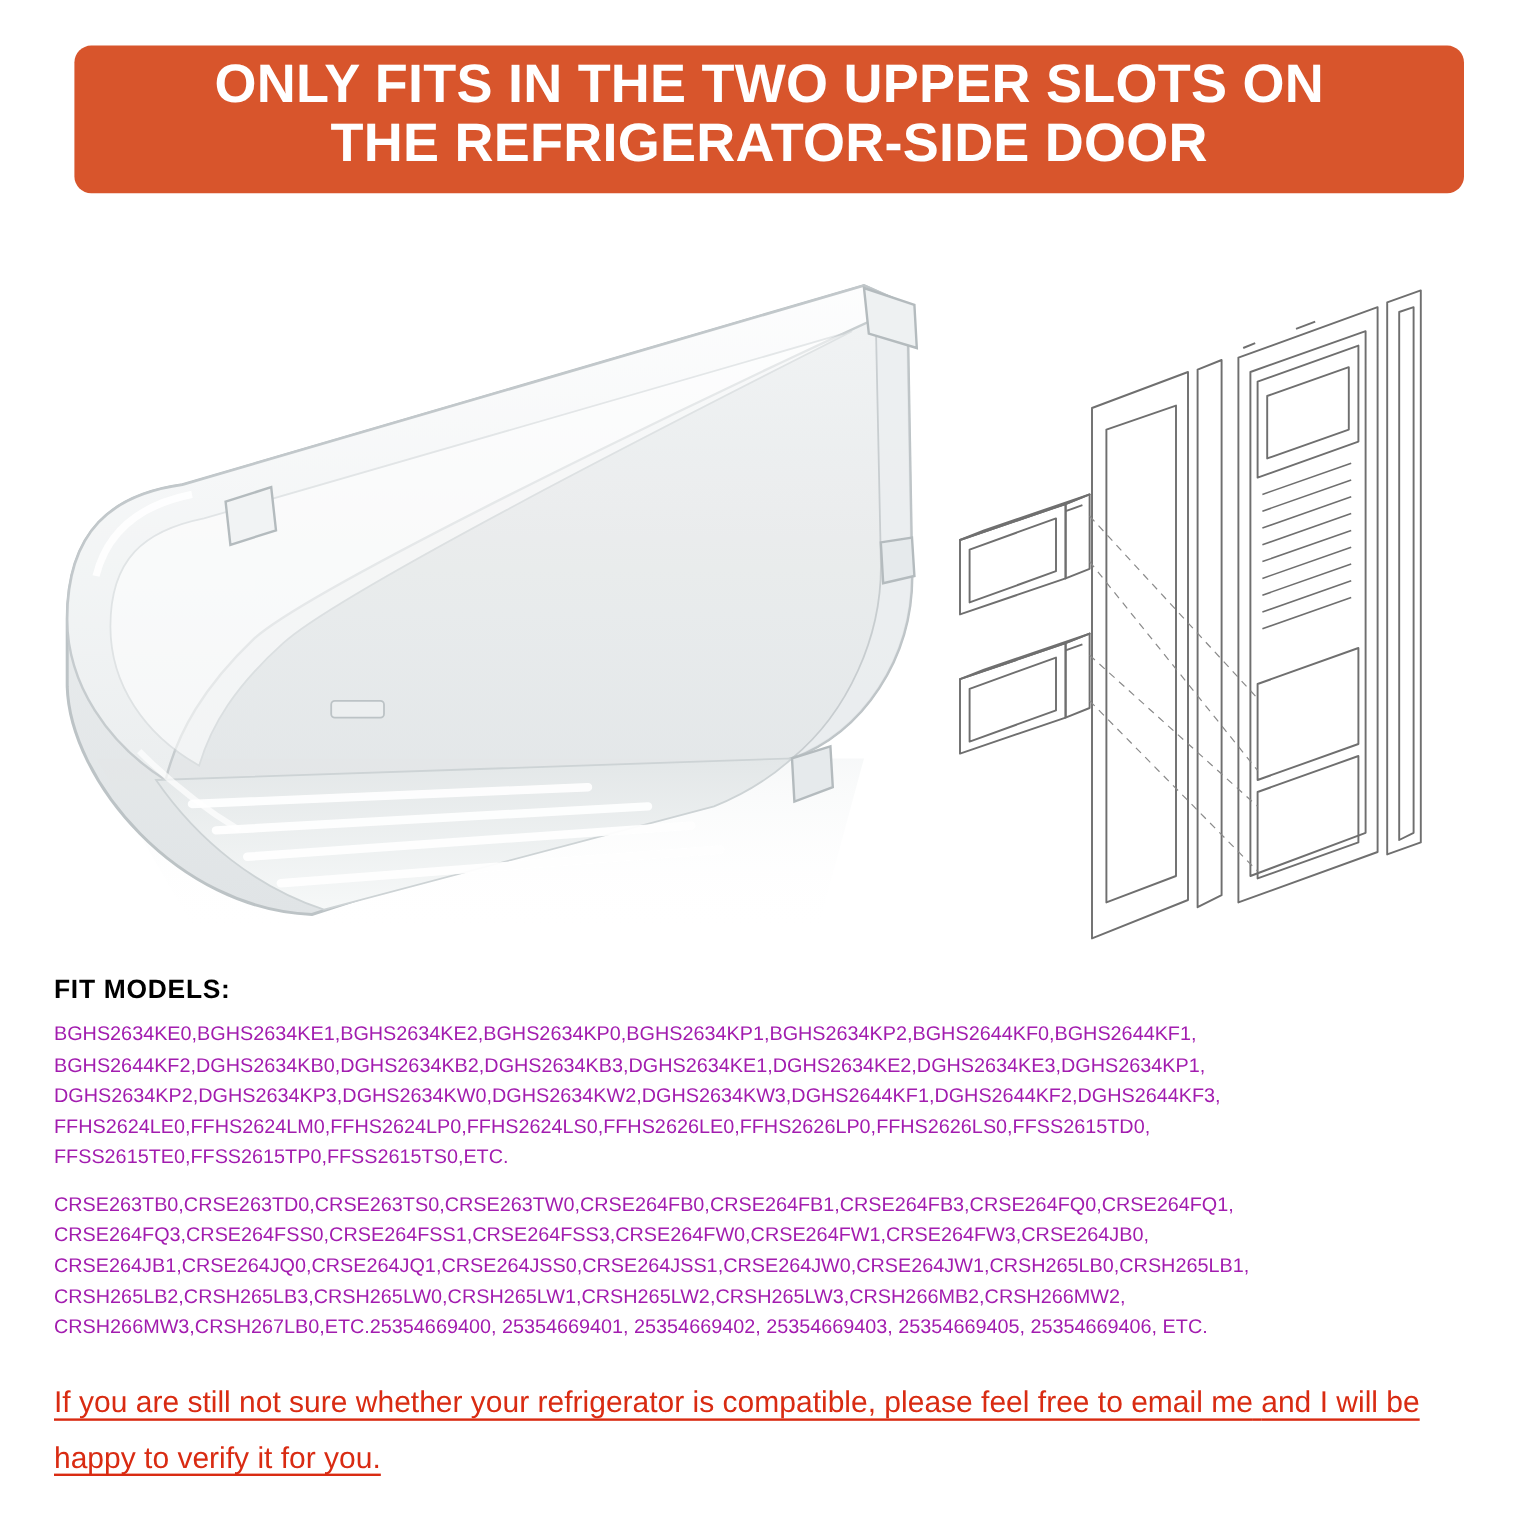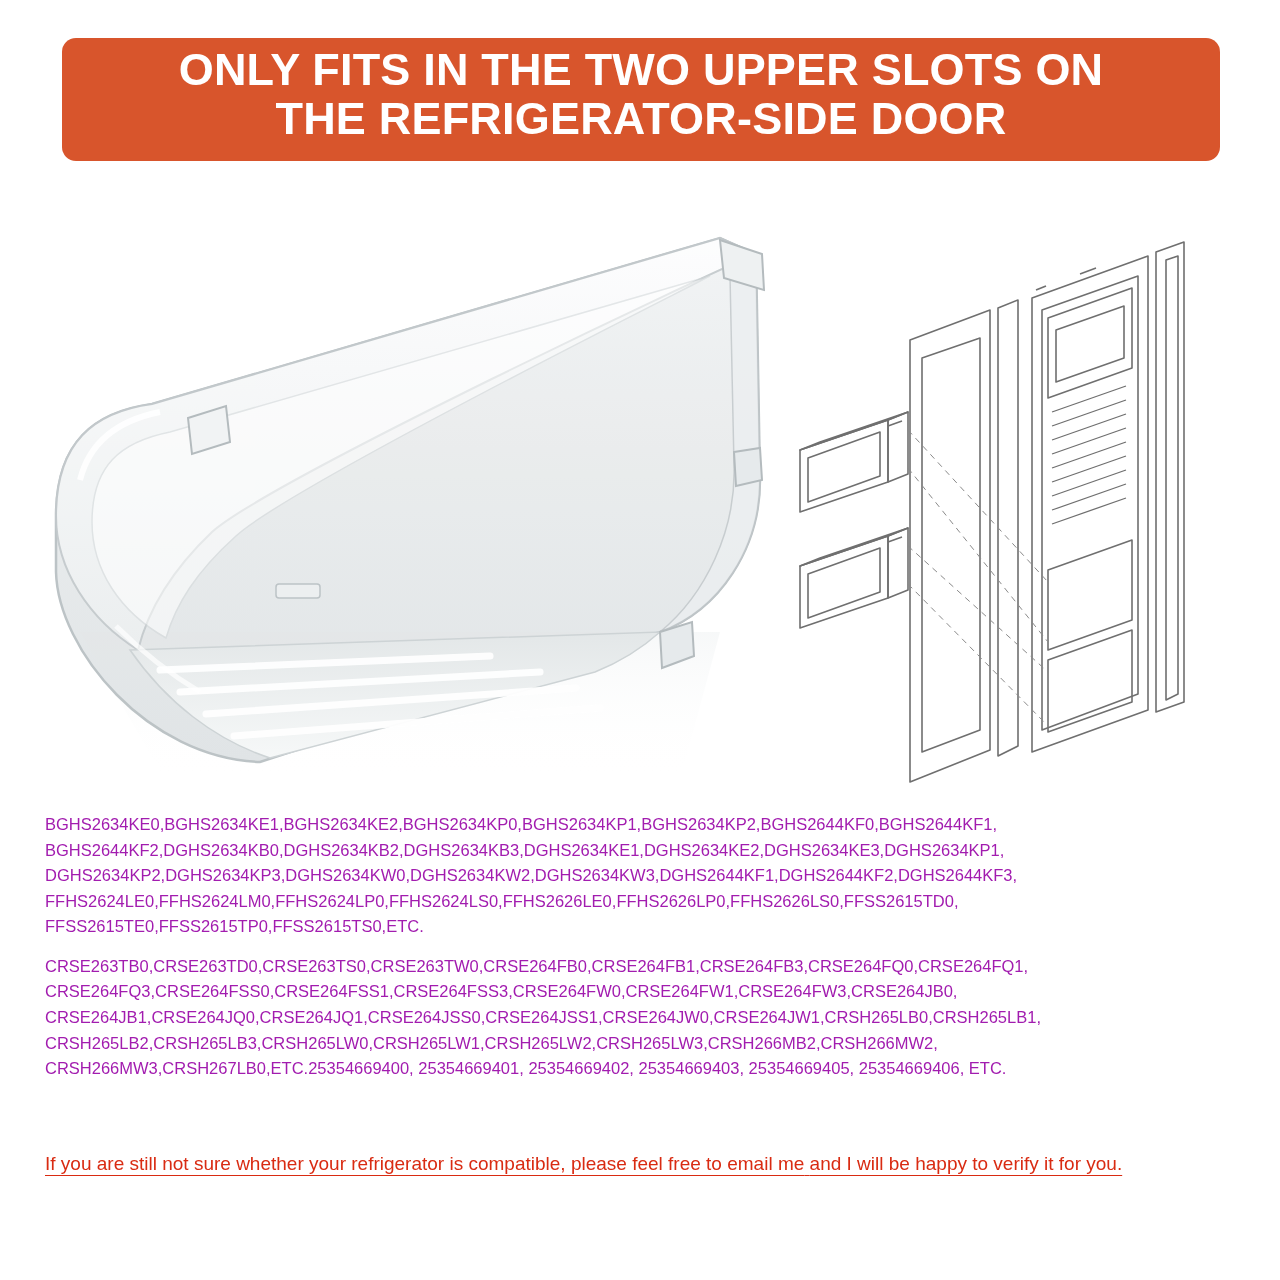--- a/index.html
+++ b/index.html
@@ -72,21 +72,21 @@
   }
   .model-para:last-child { margin-bottom: 16px; }
 
   
   .footer-note {
     position: absolute;
     left: 45px;
     top: 1146px;
     width: 1200px;
     color: #d92b12;
-    font-size: 19px;
+    font-size: 25px;
     line-height: 1.85;
     text-decoration: underline;
     text-underline-offset: 5px;
   }
   .footer-note span { display: inline; }
 </style>
 </head>
 <body>
 
 <div class="banner">
@@ -225,20 +225,21 @@
         <path d="M128 394 L268 536"></path>
       </g>
 
       <path d="M256 100 L266 96"></path>
       <path d="M300 84 L316 78"></path>
     </g>
   </svg>
 </div>
 
 <div class="fit-models-block">
+  <div class="fit-title">FIT MODELS:</div>
   <p class="model-para">BGHS2634KE0,BGHS2634KE1,BGHS2634KE2,BGHS2634KP0,BGHS2634KP1,BGHS2634KP2,BGHS2644KF0,BGHS2644KF1, BGHS2644KF2,DGHS2634KB0,DGHS2634KB2,DGHS2634KB3,DGHS2634KE1,DGHS2634KE2,DGHS2634KE3,DGHS2634KP1, DGHS2634KP2,DGHS2634KP3,DGHS2634KW0,DGHS2634KW2,DGHS2634KW3,DGHS2644KF1,DGHS2644KF2,DGHS2644KF3, FFHS2624LE0,FFHS2624LM0,FFHS2624LP0,FFHS2624LS0,FFHS2626LE0,FFHS2626LP0,FFHS2626LS0,FFSS2615TD0, FFSS2615TE0,FFSS2615TP0,FFSS2615TS0,ETC.</p>
   <p class="model-para">CRSE263TB0,CRSE263TD0,CRSE263TS0,CRSE263TW0,CRSE264FB0,CRSE264FB1,CRSE264FB3,CRSE264FQ0,CRSE264FQ1, CRSE264FQ3,CRSE264FSS0,CRSE264FSS1,CRSE264FSS3,CRSE264FW0,CRSE264FW1,CRSE264FW3,CRSE264JB0, CRSE264JB1,CRSE264JQ0,CRSE264JQ1,CRSE264JSS0,CRSE264JSS1,CRSE264JW0,CRSE264JW1,CRSH265LB0,CRSH265LB1, CRSH265LB2,CRSH265LB3,CRSH265LW0,CRSH265LW1,CRSH265LW2,CRSH265LW3,CRSH266MB2,CRSH266MW2, CRSH266MW3,CRSH267LB0,ETC.25354669400, 25354669401, 25354669402, 25354669403, 25354669405, 25354669406, ETC.</p>
 </div>
 
 <div class="footer-note">
   <span>If you are still not sure whether your refrigerator is compatible, please feel free to email me</span>
   <span>and I will be happy to verify it for you.</span>
 </div>
 
 </body></html>

